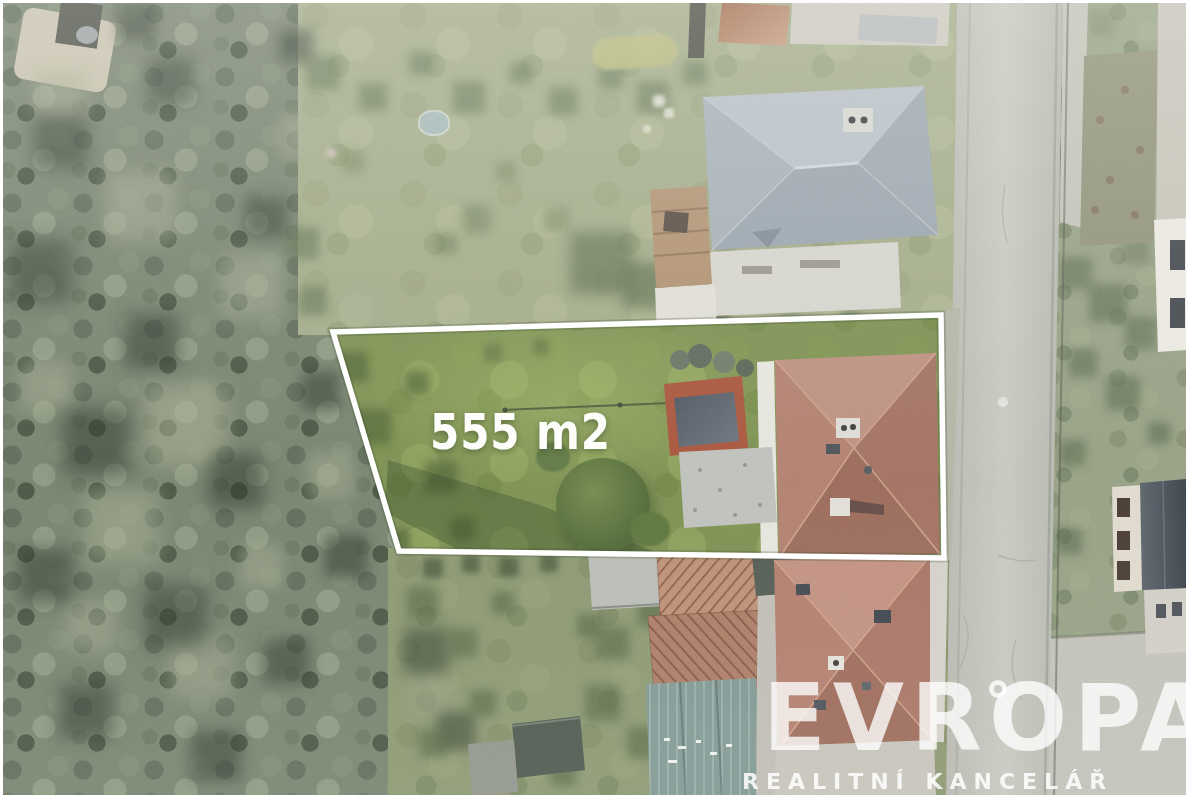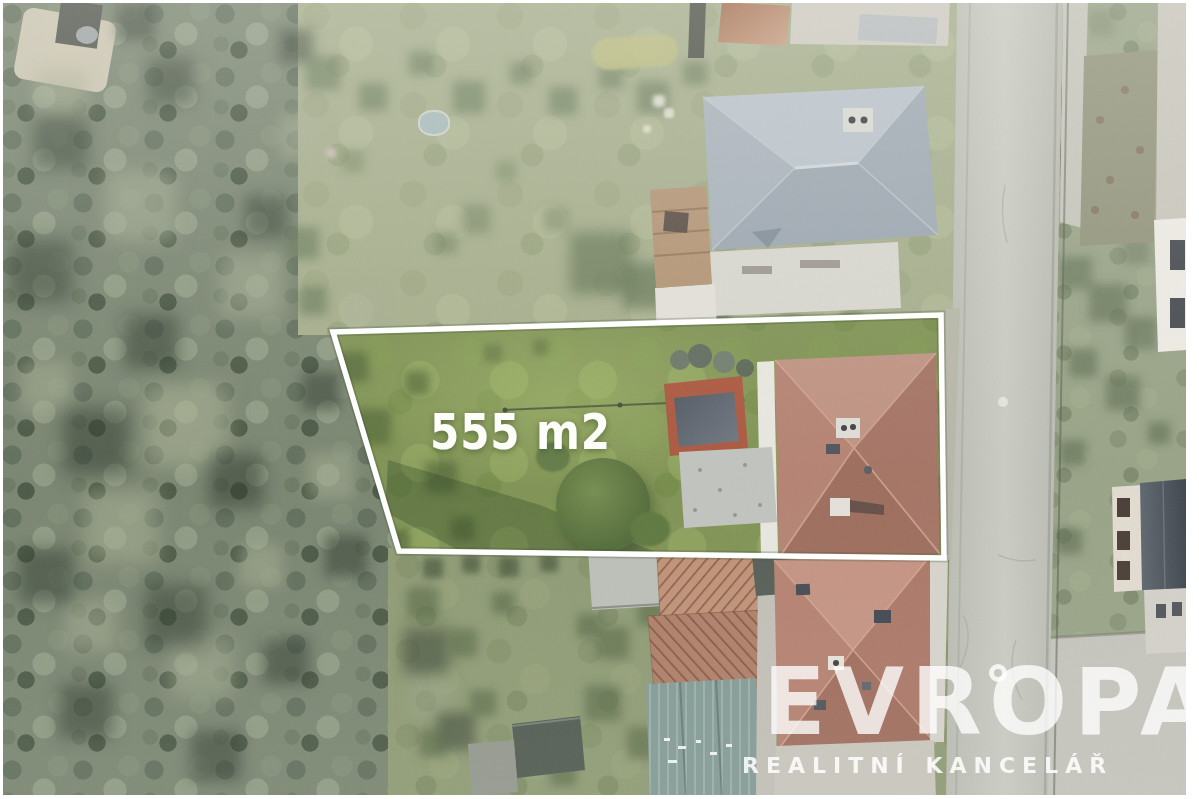--- a/index.html
+++ b/index.html
@@ -57,21 +57,21 @@
   #smallBush1{left:536px;top:442px;width:34px;height:30px;border-radius:50%;background:#5d7741;filter:blur(1px);}
   #smallBush2{left:630px;top:512px;width:40px;height:34px;border-radius:50%;background:#587338;filter:blur(1px);}
 
   
   #areaLabel{left:430px;top:408px;font-size:49px;font-weight:800;color:#fdfdfa;
     letter-spacing:1px;line-height:1;transform:scaleX(.86);transform-origin:left top;
     text-shadow:0 2px 7px rgba(35,55,25,.45);white-space:nowrap;}
   #haze{left:0;top:0;width:1199px;height:799px;pointer-events:none;
     background:linear-gradient(180deg,rgba(248,248,242,.26),rgba(248,248,242,.10) 35%,
       rgba(244,244,238,.04) 60%,rgba(242,242,236,.10) 100%);}
-  #watermark{left:0;top:0;width:1199px;height:689px;pointer-events:none;}
+  #watermark{left:0;top:16px;width:1199px;height:689px;pointer-events:none;}
   #brand{position:absolute;left:763px;top:657px;font-size:92px;font-weight:800;line-height:1;
     letter-spacing:7px;color:rgba(255,255,255,.78);white-space:nowrap;}
   #brandRing{position:absolute;left:989px;top:664px;width:18px;height:18px;border-radius:50%;
     border:5px solid rgba(255,255,255,.8);box-sizing:border-box;background:transparent;}
   #tagline{position:absolute;left:742px;top:755px;font-size:22px;font-weight:800;line-height:1;
     letter-spacing:7px;color:rgba(255,255,255,.85);white-space:nowrap;}
   .frame{background:#fff;position:absolute;}
   #frameT{left:0;top:0;width:1199px;height:3px;}
   #frameL{left:0;top:0;width:3px;height:799px;}
   #frameR{left:1186px;top:0;width:13px;height:799px;}

